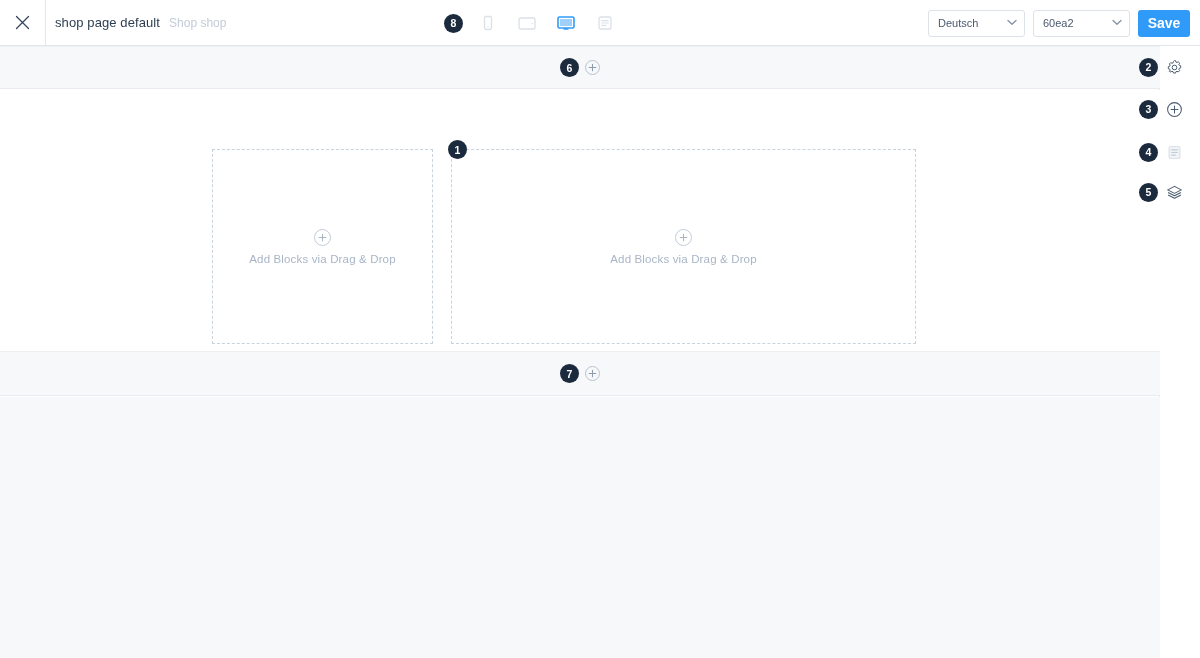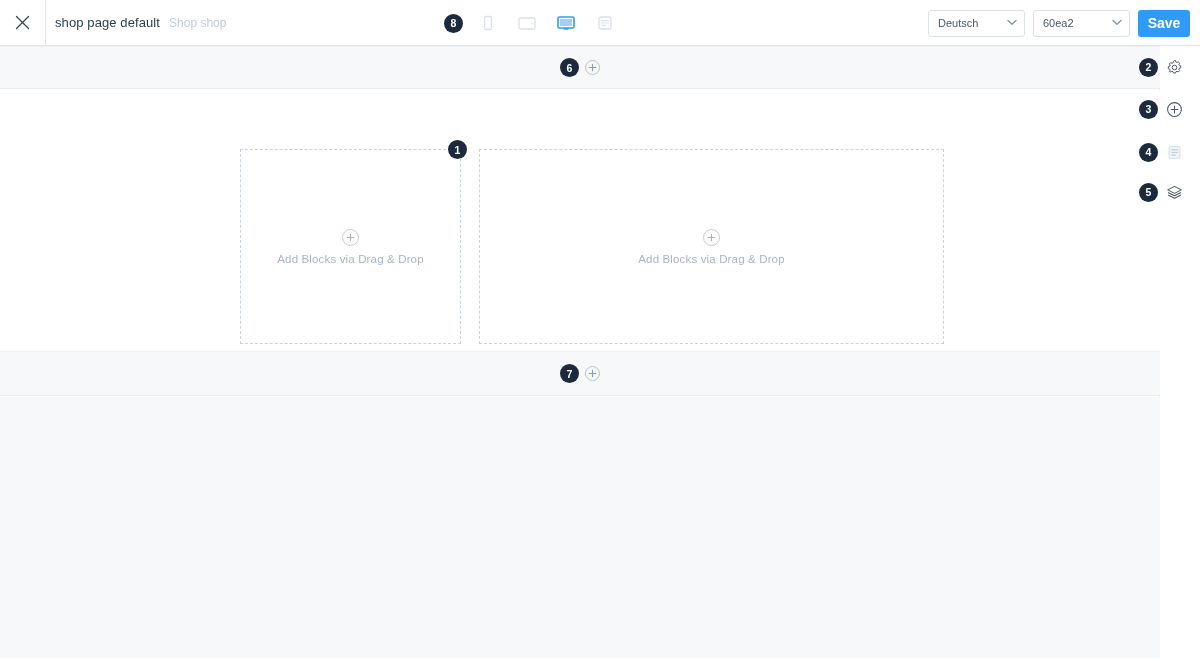--- a/index.html
+++ b/index.html
@@ -112,21 +112,21 @@
   }
   .plus-circle svg { display: block; }
 
   
   .section {
     position: absolute; top: 44px; left: 0;
     width: 1160px; height: 261px;
     background: #ffffff;
   }
   .cols {
-    position: absolute; top: 59px; left: 240px;
+    position: absolute; top: 59px; left: 212px;
     width: 704px; height: 195px;
     display: flex;
   }
   .dropzone {
     border: 1px dashed #c9d3de;
     display: flex; flex-direction: column;
     align-items: center; justify-content: center;
     gap: 7px;
     cursor: pointer;
     background: #ffffff;

